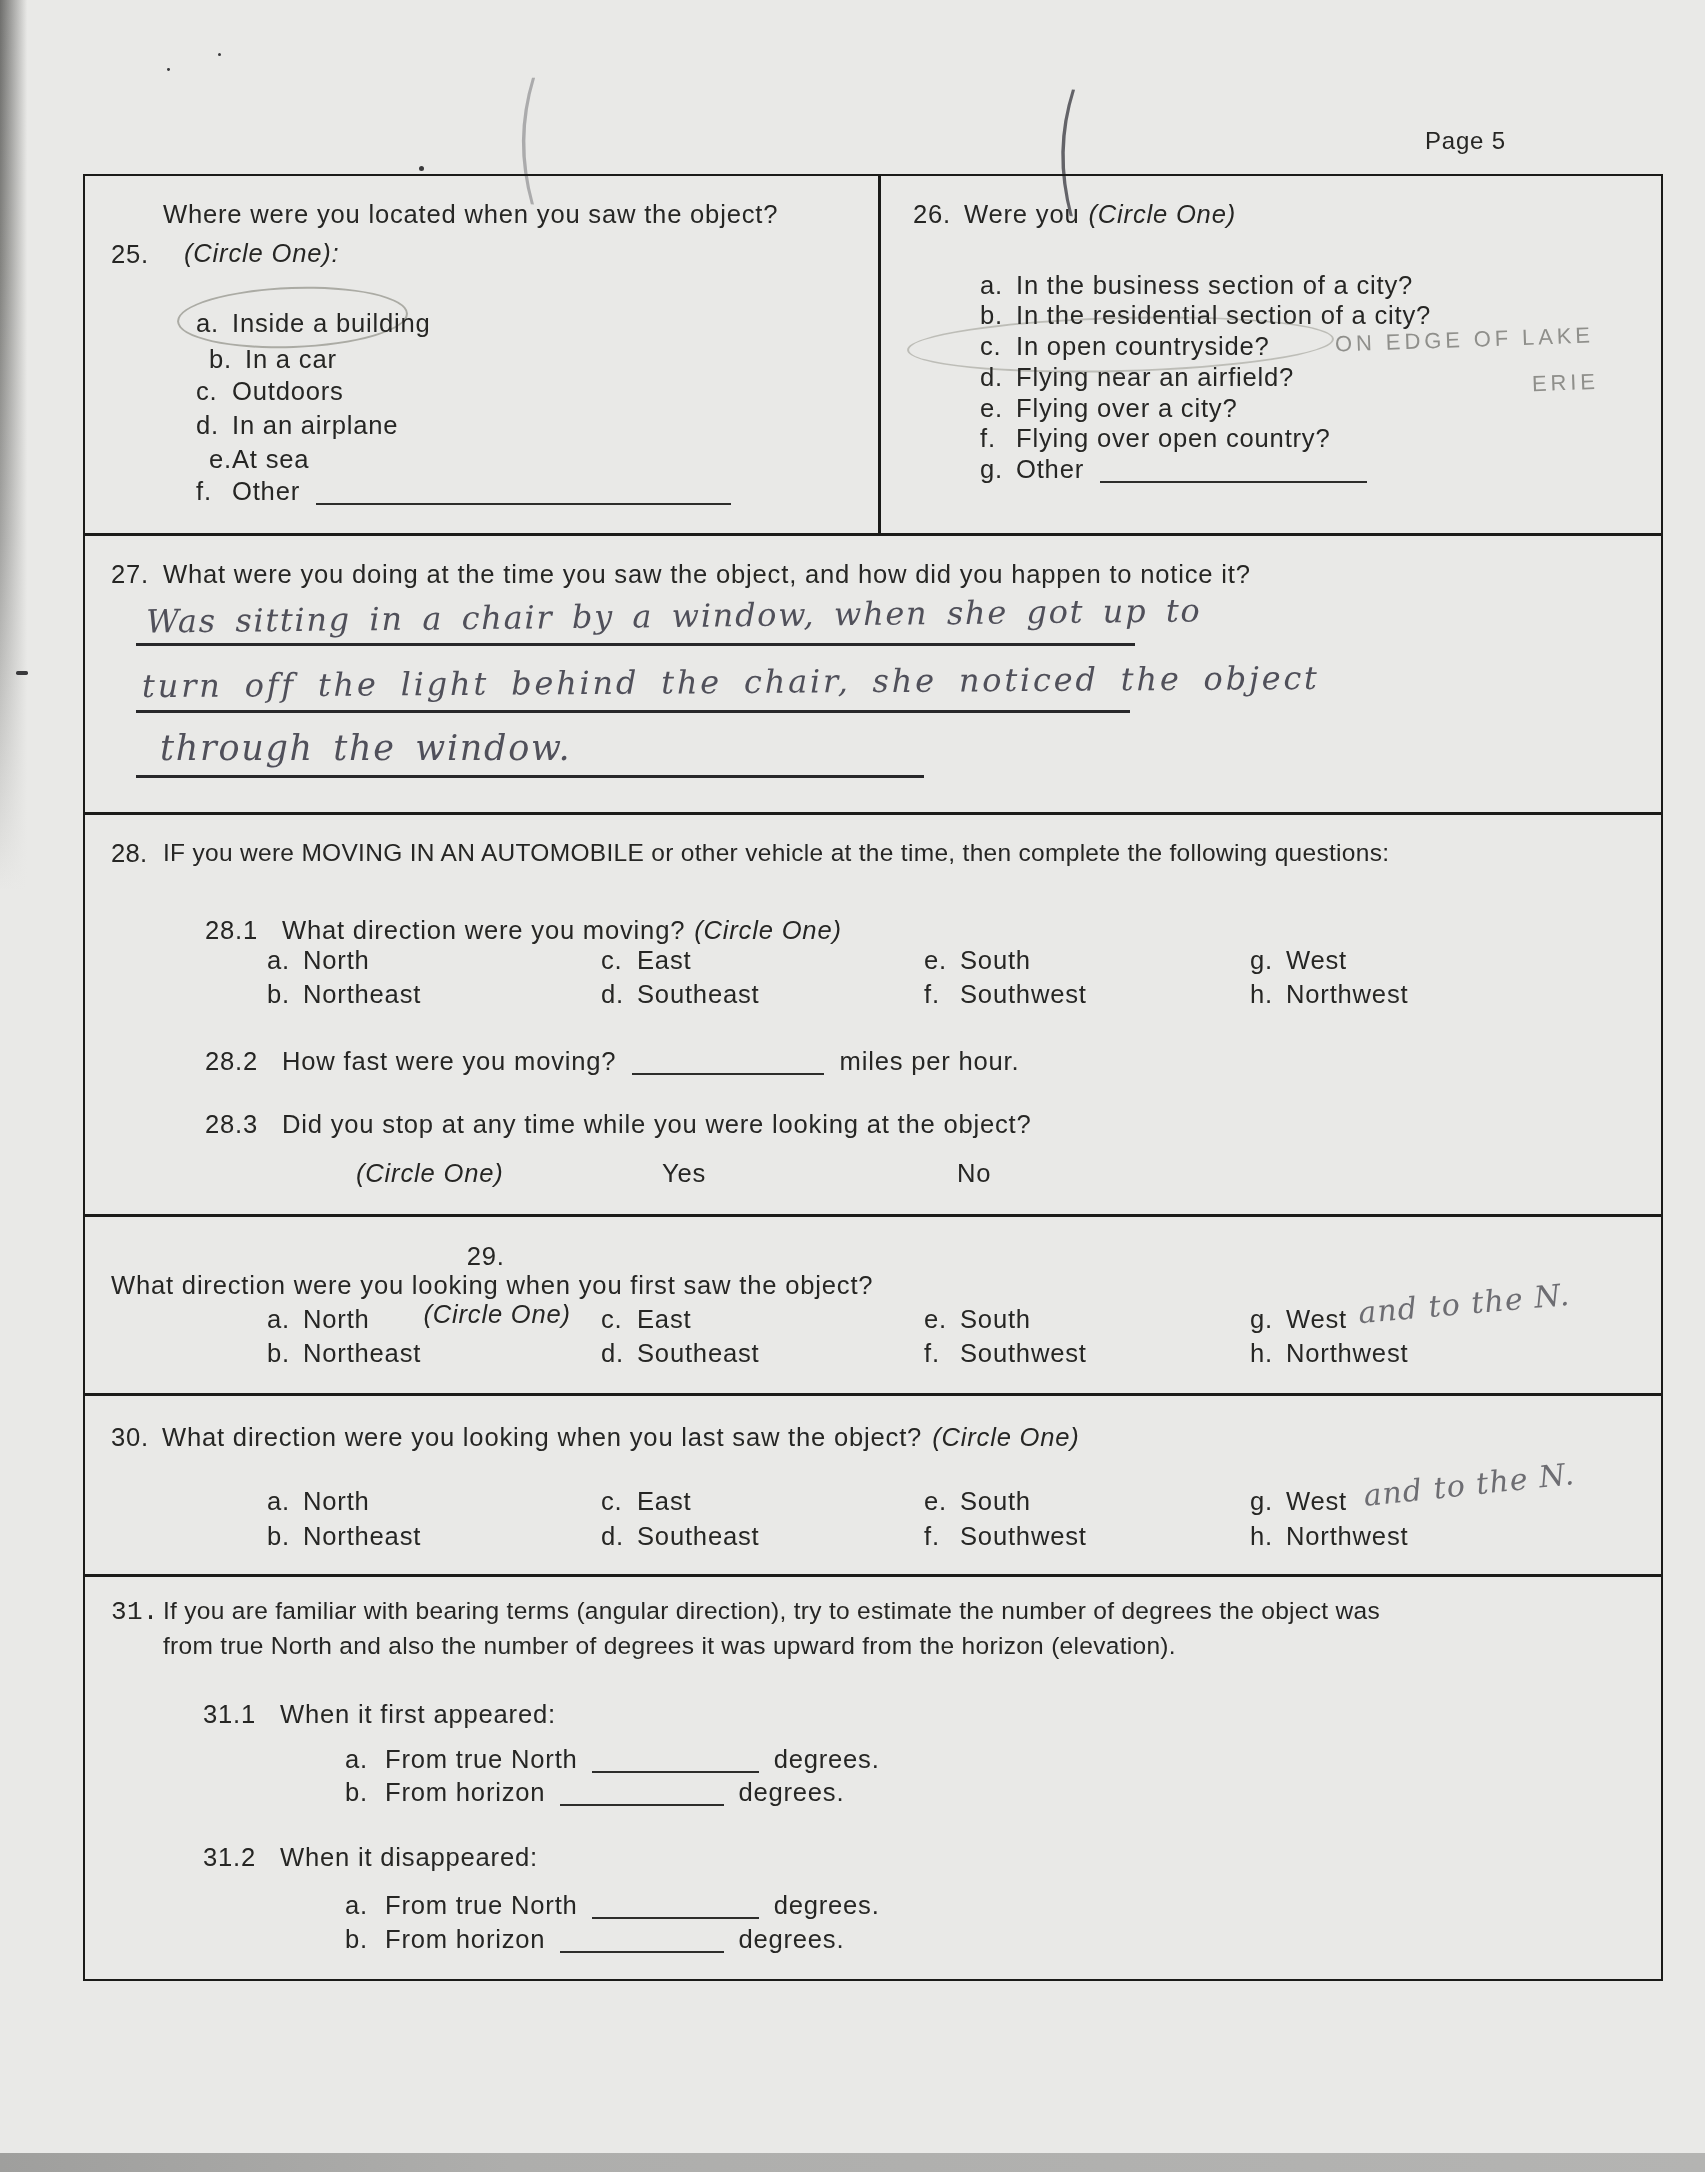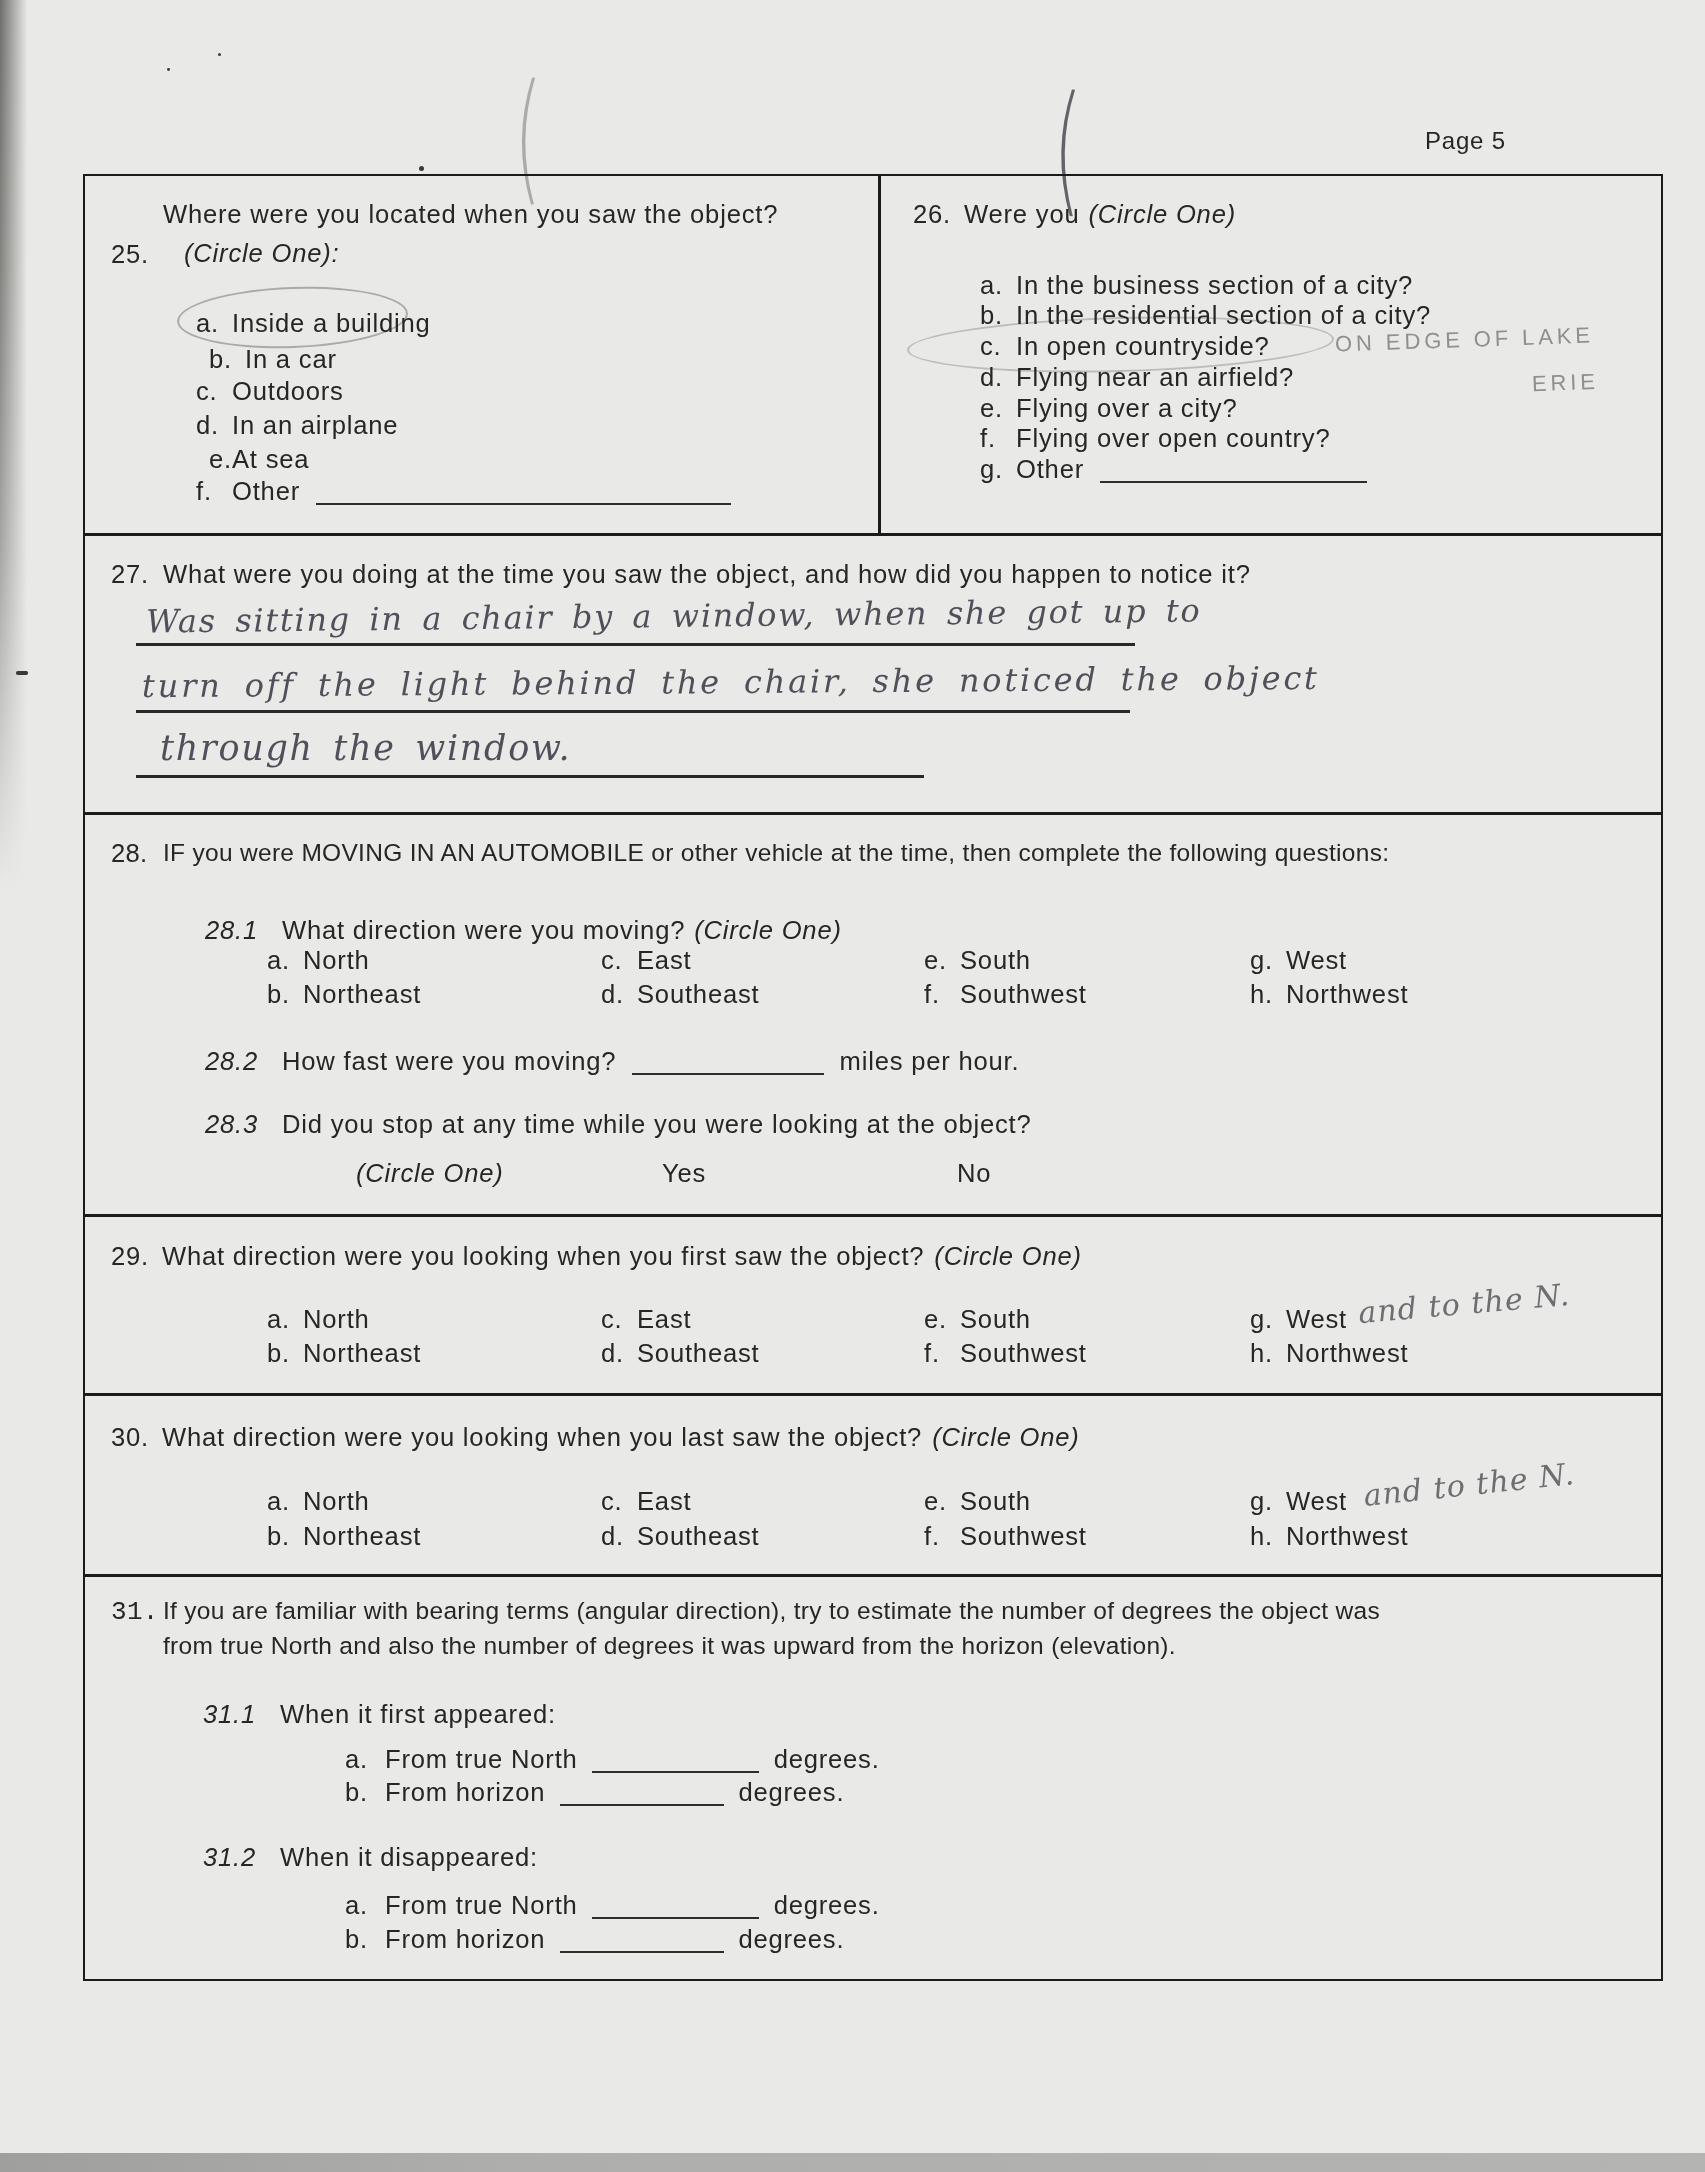--- a/index.html
+++ b/index.html
@@ -9,21 +9,21 @@
     font-family:"Liberation Sans", sans-serif;
     color:#262624; overflow:hidden;
   }
   .abs { position:absolute; }
   .t  { font-size:25.6px; letter-spacing:0.8px; white-space:nowrap; color:#262624; }
   .t-sm { font-size:24.5px; letter-spacing:0.3px; white-space:nowrap; color:#262624; }
   .ital { font-style:italic; }
   .ltr { display:inline-block; width:36px; }
   .ltrw { display:inline-block; width:40px; }
   .numcol { display:inline-block; width:51px; }
-  .numcol-sub { display:inline-block; width:77px;font-style:italic; }
+  .numcol-sub { display:inline-block; width:77px; }
   .blank { display:inline-block; height:25.6px; border-bottom:2.2px solid #2d2d2b; vertical-align:baseline; }
   .row { display:flex; align-items:center; }
   .rule { position:absolute; height:2.8px; background:#28282a; }
   .border-line { position:absolute; background:#1b1b19; }
   .hw {
     position:absolute; white-space:nowrap;
     font-family:"DejaVu Serif", serif; font-style:italic;
     color:#50505a;
   }
   .hw-q27 { font-size:32px; letter-spacing:1.7px; word-spacing:6.7px; }
@@ -184,21 +184,21 @@
 </div>
 
 <div class="abs t row" style="left:205px;top:1110px;">
   <span class="numcol-sub">28.3</span>
   <span>Did you stop at any time while you were looking at the object?</span>
 </div>
 <div class="abs t ital" style="left:356px;top:1159px;">(Circle One)</div>
 <div class="abs t" style="left:662px;top:1159px;">Yes</div>
 <div class="abs t" style="left:957px;top:1159px;">No</div>
 
-<div class="abs t row" style="left:111px;top:1242px;">
+<div class="abs t row" style="left:111px;top:1242px;flex-direction:column;">
   <span class="numcol">29.</span>
   <span>What direction were you looking when you first saw the object?</span>
   <span class="ital" style="margin-left:10px;">(Circle One)</span>
 </div>
 
 <div class="abs t" style="left:267px;top:1305px;">
   <span class="ltr">a.</span><span>North</span>
 </div>
 <div class="abs t" style="left:267px;top:1339px;">
   <span class="ltr">b.</span><span>Northeast</span>

